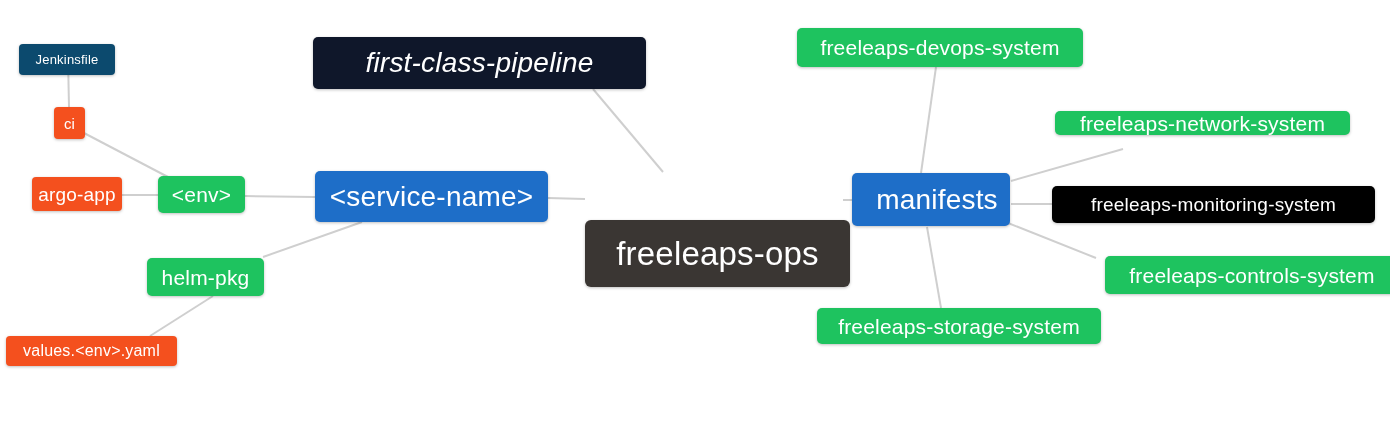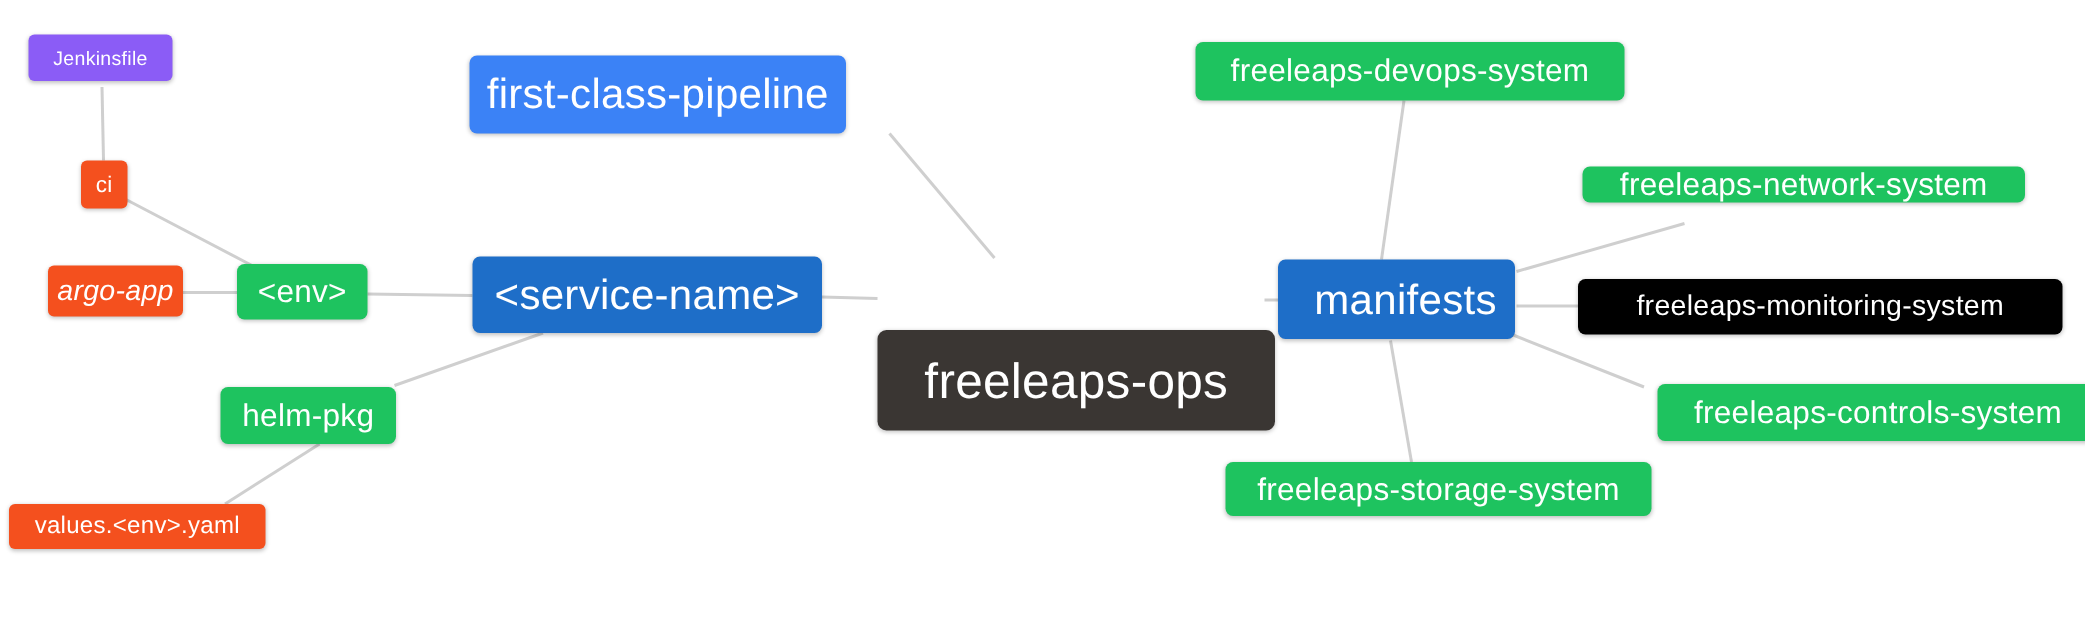--- a/index.html
+++ b/index.html
@@ -54,33 +54,33 @@
     <line x1="593" y1="89" x2="663" y2="172" stroke-width="2" stroke="#cfcfcf"></line>
     <line x1="548" y1="198" x2="585" y2="199" stroke-width="2" stroke="#cfcfcf"></line>
     <line x1="843" y1="200" x2="855" y2="200" stroke-width="2" stroke="#cfcfcf"></line>
     <line x1="936" y1="67" x2="921" y2="173" stroke-width="2" stroke="#cfcfcf"></line>
     <line x1="1011" y1="181" x2="1123" y2="149" stroke-width="2" stroke="#cfcfcf"></line>
     <line x1="1011" y1="204" x2="1052" y2="204" stroke-width="2" stroke="#cfcfcf"></line>
     <line x1="1008" y1="223" x2="1096" y2="258" stroke-width="2" stroke="#cfcfcf"></line>
     <line x1="927" y1="227" x2="941" y2="308" stroke-width="2" stroke="#cfcfcf"></line>
   </svg>
 
-  <div class="node" style="left: 19px; top: 23px; width: 96px; height: 31px; font-size: 13px; border-radius: 4px; background-color: #8b5cf6;">Jenkinsfile</div>
+  <div class="node" style="left: 19px; top: 44px; width: 96px; height: 31px; font-size: 13px; border-radius: 4px; background-color: #0c4a6e;">Jenkinsfile</div>
 
   <div class="node" style="left: 54px; top: 107px; width: 31px; height: 32px; font-size: 15px; border-radius: 4px; background-color: rgb(244, 80, 30);">ci</div>
 
-  <div class="node" style="left: 32px; top: 177px; width: 90px; height: 34px; font-size: 19px; border-radius: 4px; background-color: rgb(244, 80, 30); font-style: italic;">argo-app</div>
+  <div class="node" style="left: 32px; top: 177px; width: 90px; height: 34px; font-size: 19px; border-radius: 4px; background-color: rgb(244, 80, 30);">argo-app</div>
 
   <div class="node" style="left: 158px; top: 176px; width: 87px; height: 37px; font-size: 21px; background-color: rgb(30, 195, 95);">&lt;env&gt;</div>
 
   <div class="node" style="left: 147px; top: 258px; width: 117px; height: 38px; font-size: 21px; background-color: rgb(30, 195, 95); text-align: center;">helm-pkg</div>
 
   <div class="node" style="left: 6px; top: 336px; width: 171px; height: 30px; font-size: 16px; border-radius: 4px; background-color: rgb(244, 80, 30);">values.&lt;env&gt;.yaml</div>
 
-  <div class="node" style="left: 313px; top: 37px; width: 251px; height: 52px; font-size: 28px; background-color: #3b82f6;">first-class-pipeline</div>
+  <div class="node" style="left: 313px; top: 37px; width: 333px; height: 52px; font-size: 28px; background-color: #0f172a; font-style: italic;">first-class-pipeline</div>
 
   <div class="node" style="left: 315px; top: 171px; width: 233px; height: 51px; font-size: 28px; background-color: rgb(30, 110, 200);">&lt;service-name&gt;</div>
 
   <div class="node root" style="left: 585px; top: 172px; width: 265px; height: 67px; font-size: 33px; background-color: rgb(58, 54, 51); margin-top: 48px;">freeleaps-ops</div>
 
   <div class="node" style="left: 852px; top: 173px; width: 158px; height: 53px; font-size: 28px; background-color: rgb(30, 110, 200); padding-left: 12px;">manifests</div>
 
   <div class="node" style="left: 797px; top: 28px; width: 286px; height: 39px; font-size: 21px; background-color: rgb(30, 195, 95);">freeleaps-devops-system</div>
 
   <div class="node" style="left: 1055px; top: 111px; width: 295px; height: 24px; font-size: 21px; background-color: rgb(30, 195, 95);">freeleaps-network-system</div>

